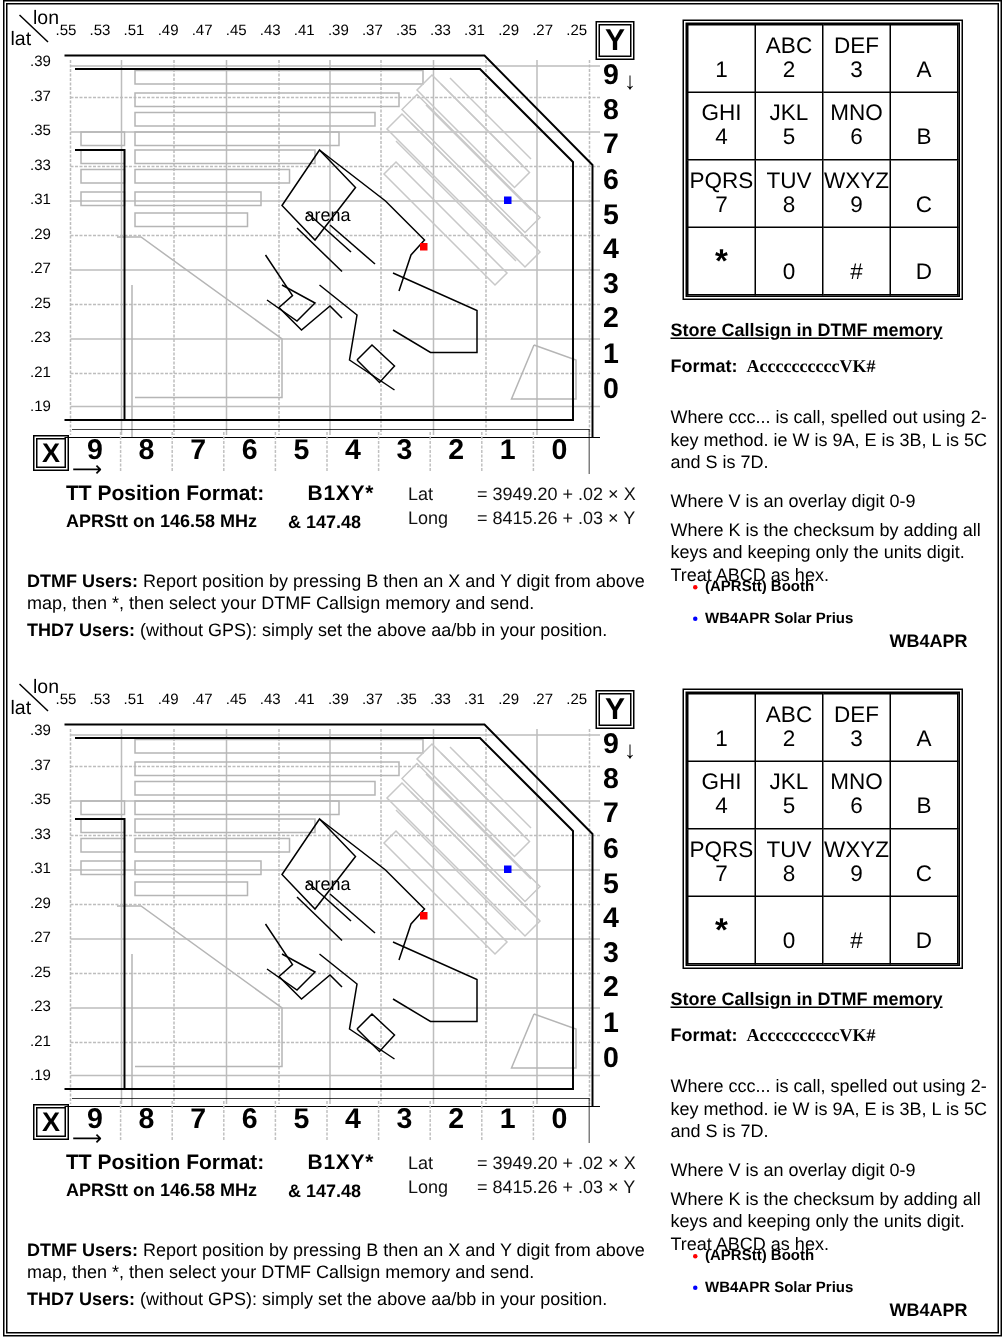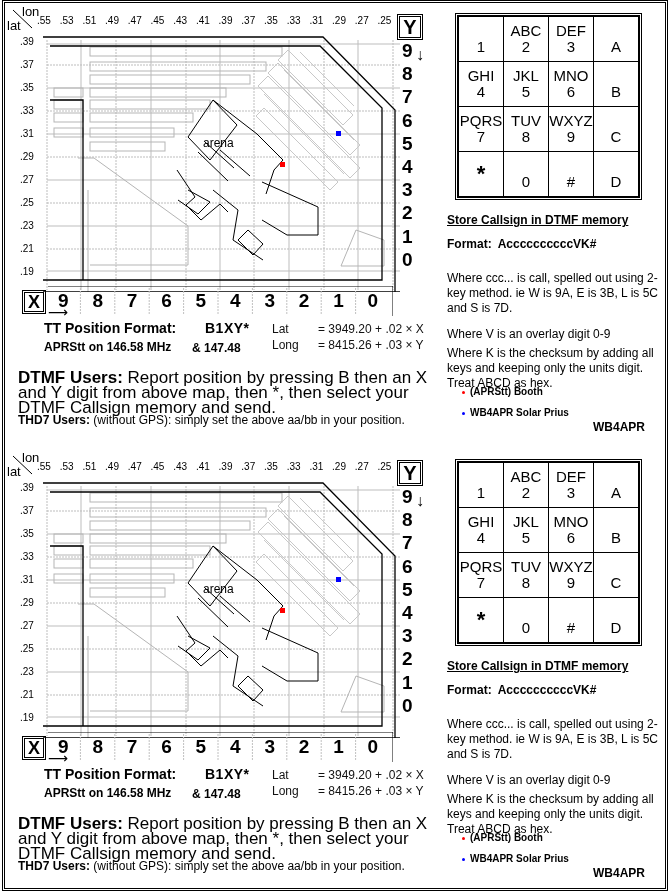--- a/index.html
+++ b/index.html
@@ -21,31 +21,31 @@
   .x-box { position: absolute; left: 22px; top: 290px; width: 24px; height: 24px; border: 3px double #000; font-weight: bold; font-size: 18px; text-align: center; line-height: 18px; }
   .x-digits { position: absolute; left: 48px; top: 290px; width: 340px; height: 24px; font-weight: bold; font-size: 19px; }
   .x-digits span { position: absolute; top: 0; }
   .x-arrow { position: absolute; left: 48px; top: 304px; font-size: 14px; }
   .tt-title { position: absolute; left: 44px; top: 320px; font-weight: bold; font-size: 14px; }
   .tt-code { position: absolute; left: 193px; top: 320px; font-weight: bold; font-size: 14px; letter-spacing: 0.5px; margin-left: 12px; }
   .tt-freq { position: absolute; left: 44px; top: 340px; font-weight: bold; font-size: 12px; }
   .tt-freq2 { position: absolute; left: 192px; top: 341px; font-weight: bold; font-size: 12px; }
   .formula { position: absolute; left: 272px; font-size: 12px; color: #111; }
   .formula .lbl { display: inline-block; width: 46px; }
-  .dtmf-users { position: absolute; left: 18px; top: 370px; width: 420px; font-size: 17px; line-height: 15px; }
+  .dtmf-users { position: absolute; left: 18px; top: 380px; width: 420px; font-size: 12px; line-height: 15px; }
   .thd7 { position: absolute; left: 18px; top: 413px; font-size: 12px; }
   b.k { font-weight: bold; }
   .keypad { position: absolute; left: 455px; top: 13px; width: 187px; height: 187px; border: 3px double #000; }
   .keypad table { width: 100%; height: 100%; border-collapse: collapse; }
   .keypad td { border: 1px solid #000; text-align: center; font-size: 15px; width: 25%; height: 25%; vertical-align: bottom; padding-bottom: 6px; line-height: 16px; }
   .keypad td .sub { display: block; }
   .keypad td.star { font-size: 22px; vertical-align: middle; padding-bottom: 0; font-weight: bold; }
   .store-title { position: absolute; left: 447px; top: 213px; font-weight: bold; font-size: 12px; text-decoration: underline; }
   .fmt { position: absolute; left: 447px; top: 237px; font-size: 12px; font-weight: bold; }
-  .fmt .v { margin-left: 6px; }
+  .fmt .v { margin-left: 6px; font-family: Liberation Serif, serif; }
   .para { position: absolute; left: 447px; width: 215px; font-size: 12px; line-height: 15px; margin-top: 12px; }
   .legend { position: absolute; left: 462px; font-weight: bold; font-size: 10px; }
   .legend .dot { display: inline-block; width: 3px; height: 3px; border-radius: 50%; margin-right: 5px; vertical-align: middle; }
   .sig { position: absolute; left: 593px; top: 420px; font-weight: bold; font-size: 12px; }
 </style>
 </head>
 <body>
 
 <div class="frame"></div>
 

